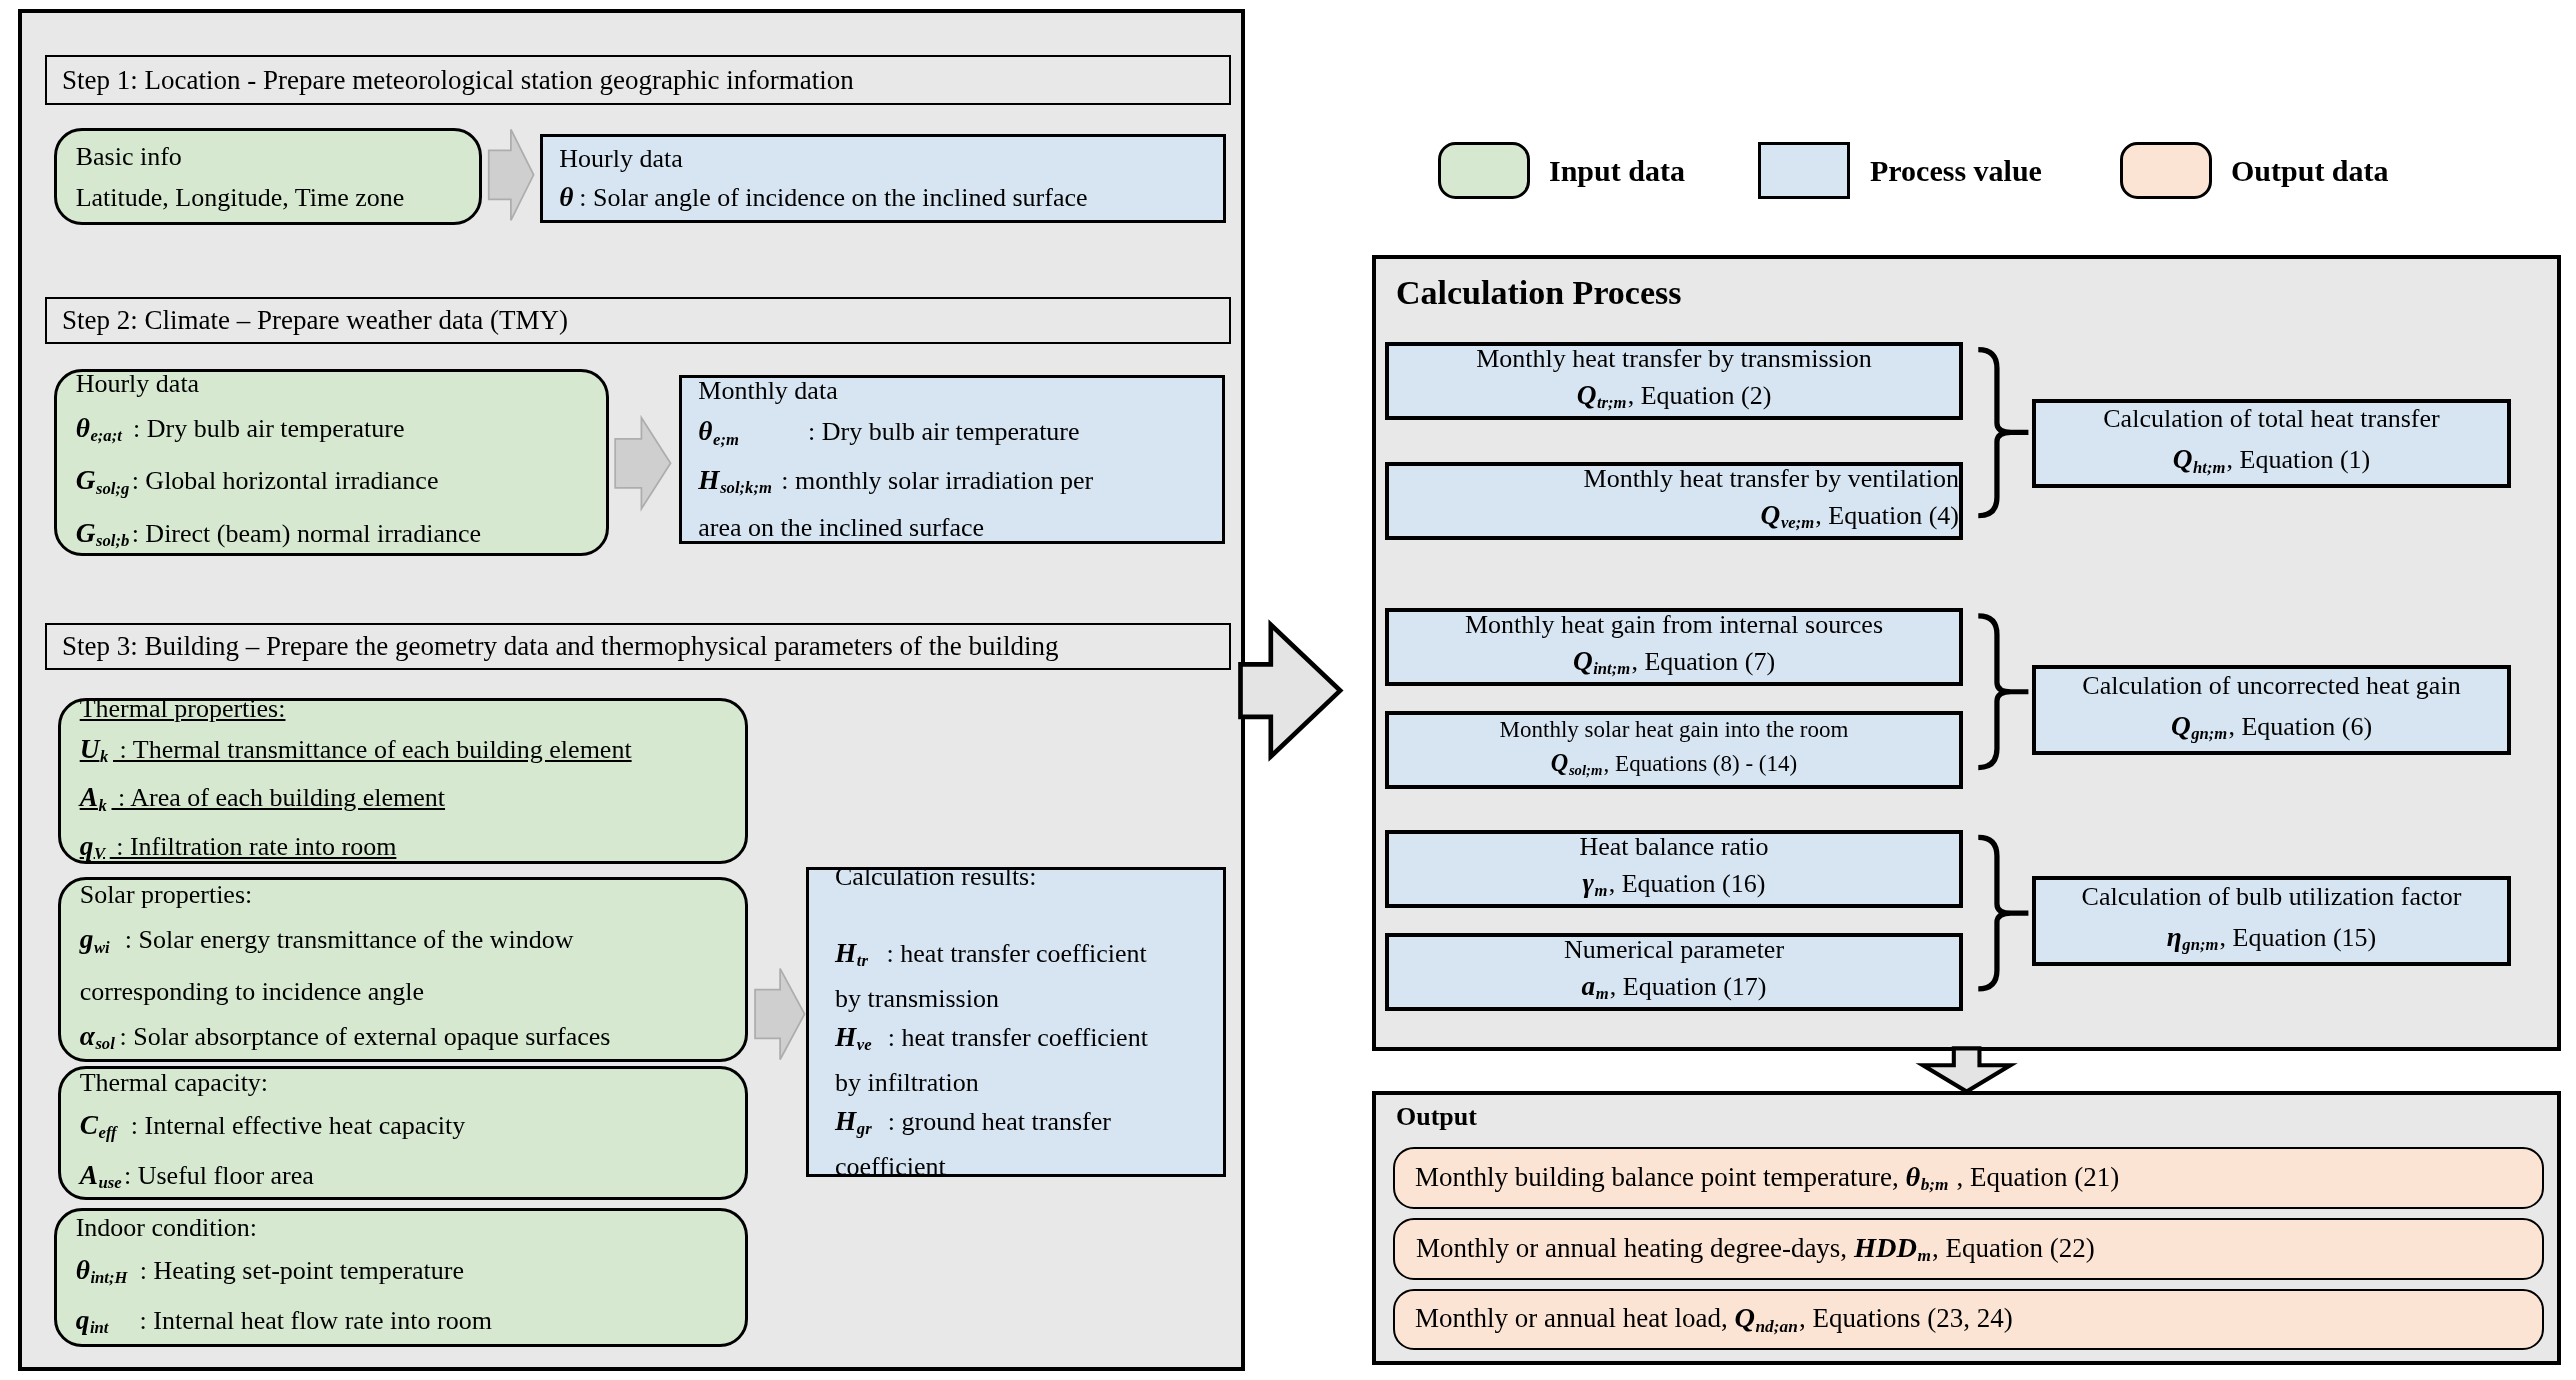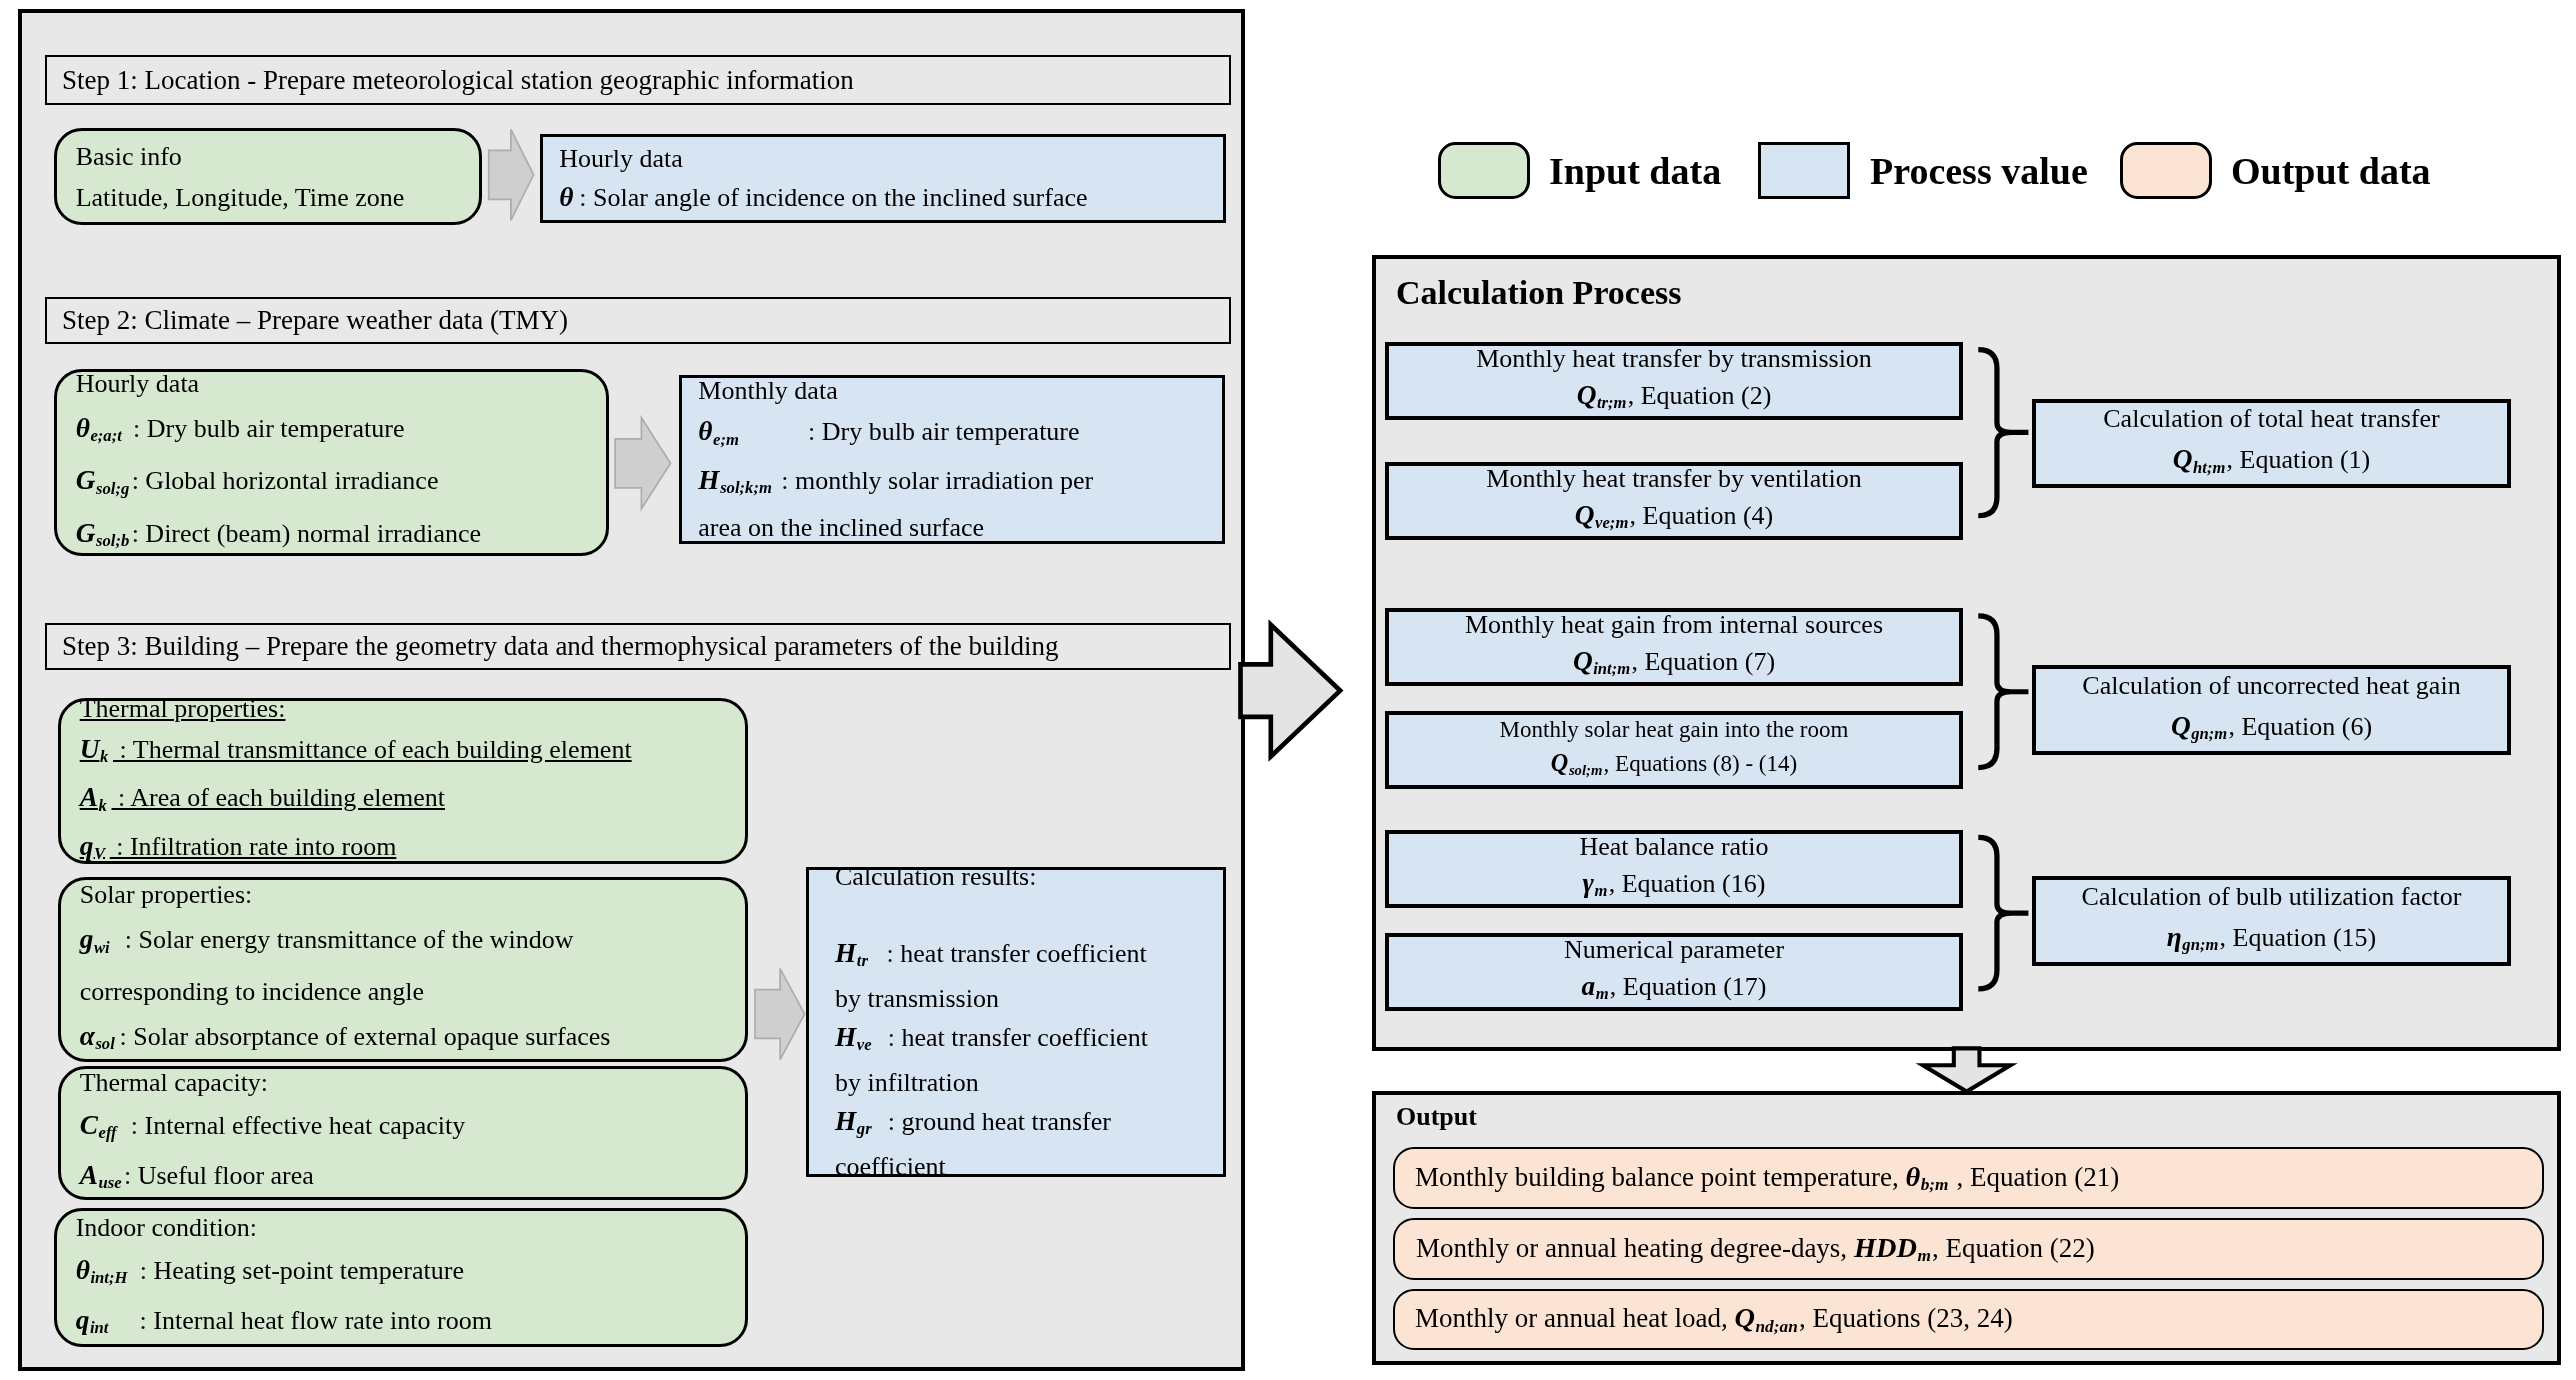--- a/index.html
+++ b/index.html
@@ -8,21 +8,21 @@
   .panel{background:#e8e8e8;border:4.7px solid #000;}
   .hdr{background:#e8e8e8;border:2.9px solid #000;display:flex;align-items:center;padding-left:15px;font-size:27px;}
   .green{background:#d6e8d0;border:3.5px solid #000;border-radius:28px;display:flex;flex-direction:column;justify-content:center;padding-left:18.7px;padding-right:4.7px;font-size:26px;}
   .blue{background:#d7e5f3;border:3.5px solid #000;display:flex;flex-direction:column;justify-content:center;padding-left:16.3px;padding-right:3.5px;font-size:26px;}
   .cpbox{background:#d7e5f3;border:4.1px solid #000;display:flex;flex-direction:column;justify-content:center;align-items:center;text-align:center;font-size:26px;line-height:36px;}
   .cpbox.small{font-size:23px;line-height:33px;}
   .rbox{background:#d7e5f3;border:4.1px solid #000;display:flex;flex-direction:column;justify-content:center;align-items:center;text-align:center;font-size:26px;line-height:40px;}
   .peach{background:#fce4d4;border:2.9px solid #000;border-radius:21px;display:flex;flex-direction:column;justify-content:center;padding-left:20px;font-size:27px;}
   .swatch{border:3.5px solid #000;}
   .rounded{border-radius:17.5px;}
-  .legend-label{font-size:38px;font-weight:bold;display:flex;align-items:center;}
+  .legend-label{font-size:30px;font-weight:bold;display:flex;align-items:center;}
   .title{font-weight:bold;font-size:34px;}
   .title.out{font-size:26px;}
   .ln{white-space:pre-wrap;}
   .sym{font-style:italic;font-weight:bold;font-size:105%;}
   .sub{font-style:italic;font-weight:bold;font-size:64%;vertical-align:-0.25em;margin-left:0.6px;margin-right:1.2px;}
   .gap{display:inline-block;}
   
   .lh66 .ln{line-height:38px;} .lh68 .ln{line-height:40px;} .lh70 .ln{line-height:41px;}
   .lh72 .ln{line-height:42px;} .lh74 .ln{line-height:43px;} .lh76 .ln{line-height:44px;}
   svg{position:absolute;left:0;top:0;}
@@ -103,21 +103,21 @@
 <div class="abs swatch rounded" style="left:2120px;top:142px;width:92px;height:57px;background:#fce4d4;"></div>
 <div class="abs legend-label" style="left:2231px;top:142px;height:57px;">Output data</div>
 
 <div class="abs panel" style="left:1372px;top:255px;width:1189px;height:796px;"></div>
 <div class="abs title" style="left:1396px;top:274px;">Calculation Process</div>
 
 <div class="abs cpbox" style="left:1385px;top:342px;width:578px;height:78px;">
     <div class="ln"><span class="t">Monthly heat transfer by transmission</span></div>
     <div class="ln"><span class="sym">Q</span><span class="sub">tr;m</span><span class="t">, Equation (2)</span></div>
   </div>
-<div class="abs cpbox" style="left:1385px;top:462px;width:578px;height:78px;">
+<div class="abs cpbox" style="left:1385px;top:462px;width:578px;height:78px;align-items:flex-end;">
     <div class="ln"><span class="t">Monthly heat transfer by ventilation</span></div>
     <div class="ln"><span class="sym">Q</span><span class="sub">ve;m</span><span class="t">, Equation (4)</span></div>
   </div>
 <div class="abs rbox" style="left:2032px;top:399px;width:479px;height:89px;">
     <div class="ln"><span class="t">Calculation of total heat transfer</span></div>
     <div class="ln"><span class="sym">Q</span><span class="sub">ht;m</span><span class="t">, Equation (1)</span></div>
   </div>
 
 <div class="abs cpbox" style="left:1385px;top:608px;width:578px;height:78px;">
     <div class="ln"><span class="t">Monthly heat gain from internal sources</span></div>

